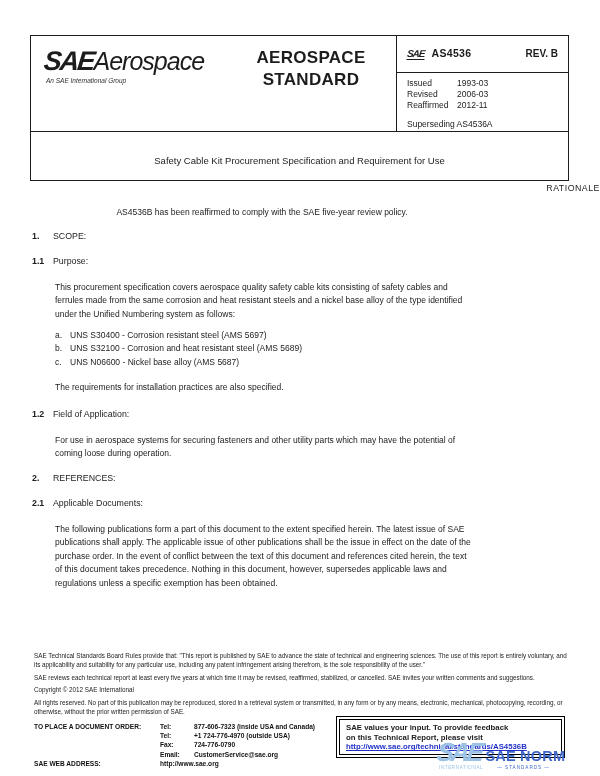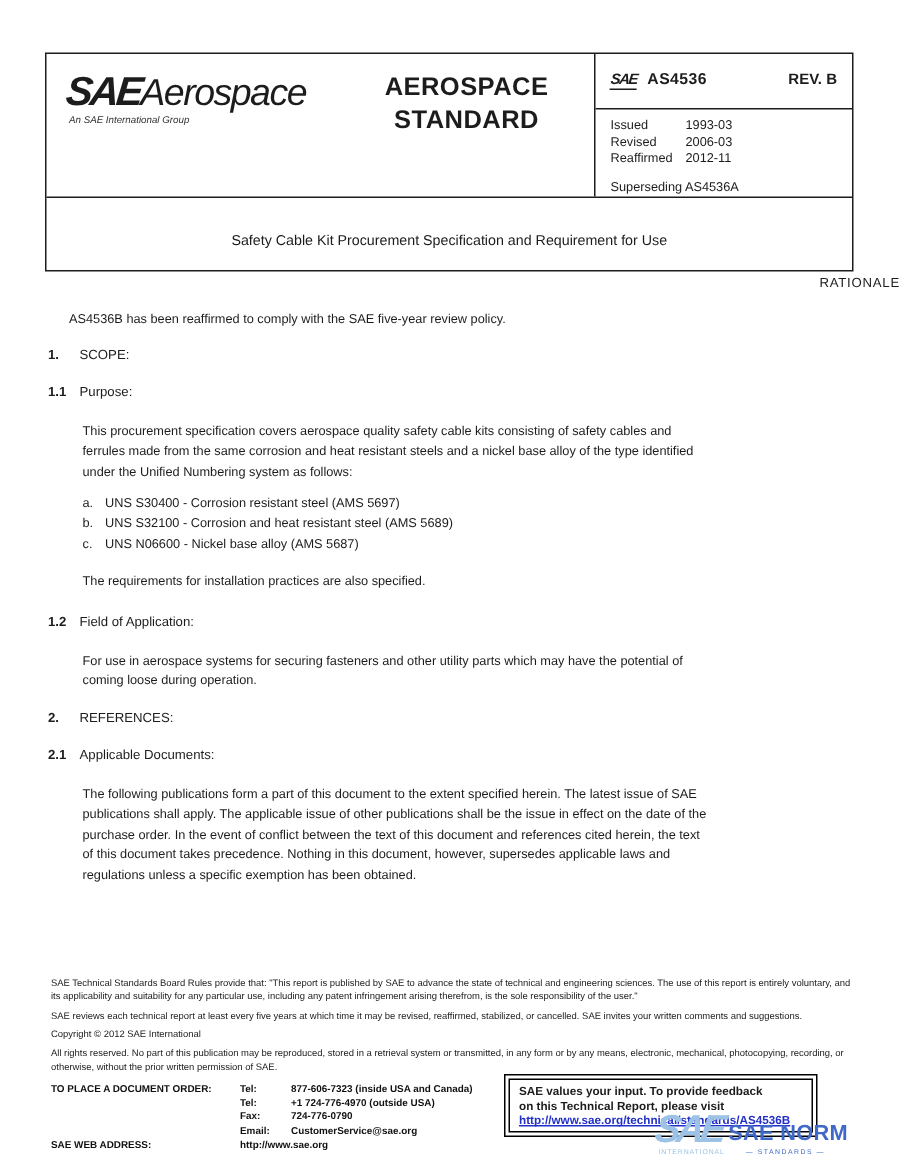--- a/index.html
+++ b/index.html
@@ -23,36 +23,36 @@
   .doc-number{font-size:10.5px;font-weight:bold;letter-spacing:.3px;}
   .rev{margin-left:auto;font-size:10px;font-weight:bold;}
   .info-meta{padding:5px 10px 0 10px;font-size:8.5px;line-height:10.8px;}
   .meta-row .mlabel{display:inline-block;width:50px;}
   .superseding{margin-top:9px;font-size:8.5px;}
   .title-band{border-top:1.5px solid #1c1c1c;text-align:center;font-size:9.5px;padding:23px 0 14px 0;}
   
   .abs{position:absolute;}
   .ctext{font-size:8.5px;line-height:13.4px;}
   .rationale-h{top:183px;left:0;width:100%;text-align:right;font-size:8.8px;letter-spacing:.5px;}
-  .rationale-p{top:206px;left:46px;width:480px;}
+  .rationale-p{top:206px;left:22px;width:480px;text-align:center;}
   .sec-head{left:32px;font-size:8.8px;white-space:nowrap;}
   .sec-num{font-weight:bold;display:inline-block;min-width:21px;}
   .para{left:55px;width:420px;}
   .list{left:55px;width:430px;}
   .list-row{display:flex;line-height:13.4px;font-size:8.5px;}
   .list-letter{flex:0 0 15px;}
   
   .legal{top:652px;left:34px;width:537px;font-size:6.3px;line-height:8.8px;color:#222;}
   .legal p{margin:0 0 4px 0;}
   .order{top:722px;left:34px;width:310px;font-size:6.6px;font-weight:bold;line-height:9.2px;color:#111;}
   .order-row{display:flex;}
   .oc1{flex:0 0 126px;}
   .oc2{flex:0 0 34px;}
   .web-row{margin-top:0;}
-  .feedback{top:716px;left:336px;width:209px;height:42px;border:4px double #000;box-sizing:border-box;
+  .feedback{top:716px;left:336px;width:229px;height:42px;border:4px double #000;box-sizing:border-box;
     padding:3px 6px;font-size:7.8px;font-weight:bold;line-height:9.7px;background:#fff;z-index:2;}
   .feedback a{color:var(--link_blue);text-decoration:underline;}
   .watermark{top:739px;left:437px;z-index:3;line-height:1;white-space:nowrap;}
   .wm-row{display:flex;align-items:flex-end;}
   .wm-sae{font-size:26px;font-weight:900;font-style:italic;letter-spacing:-3px;color:var(--watermark_light);transform:skewX(-8deg);}
   .wm-name{font-size:14.5px;font-weight:900;color:var(--watermark_blue);letter-spacing:.2px;margin:0 0 2px 4px;}
   .wm-sub{display:flex;font-size:4.6px;color:var(--watermark_blue);margin-top:1px;}
   .wm-sub .s1{margin-left:2px;letter-spacing:.6px;color:var(--watermark_light);}
   .wm-sub .s2{margin-left:14px;letter-spacing:1px;}
 </style>

